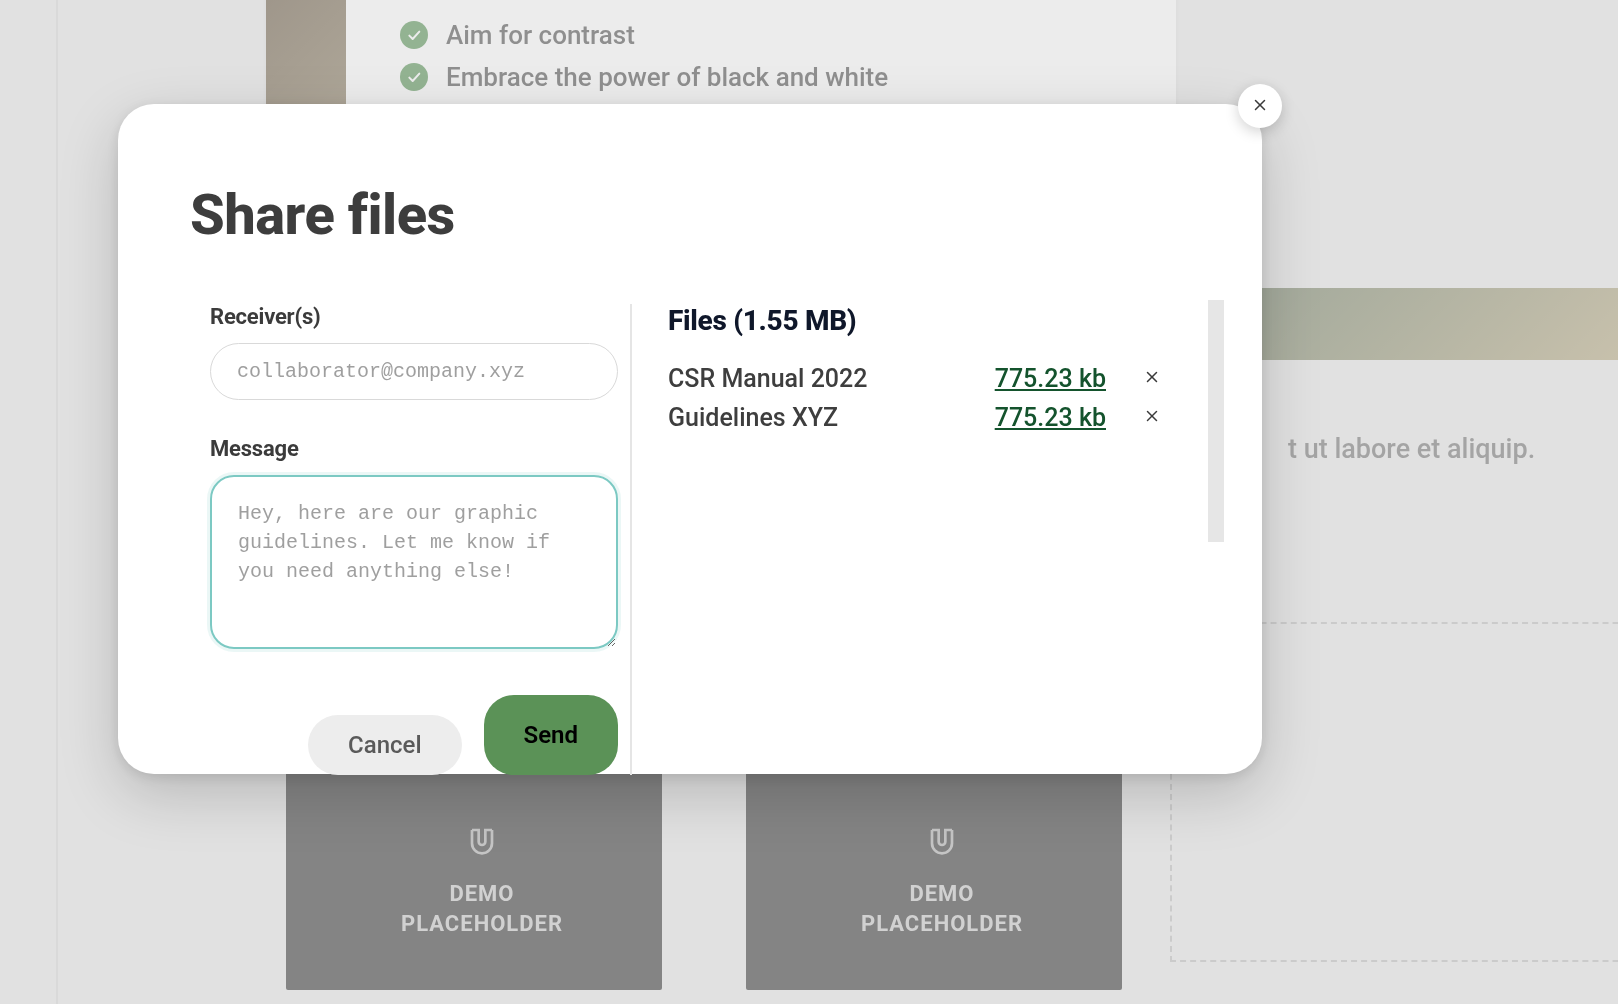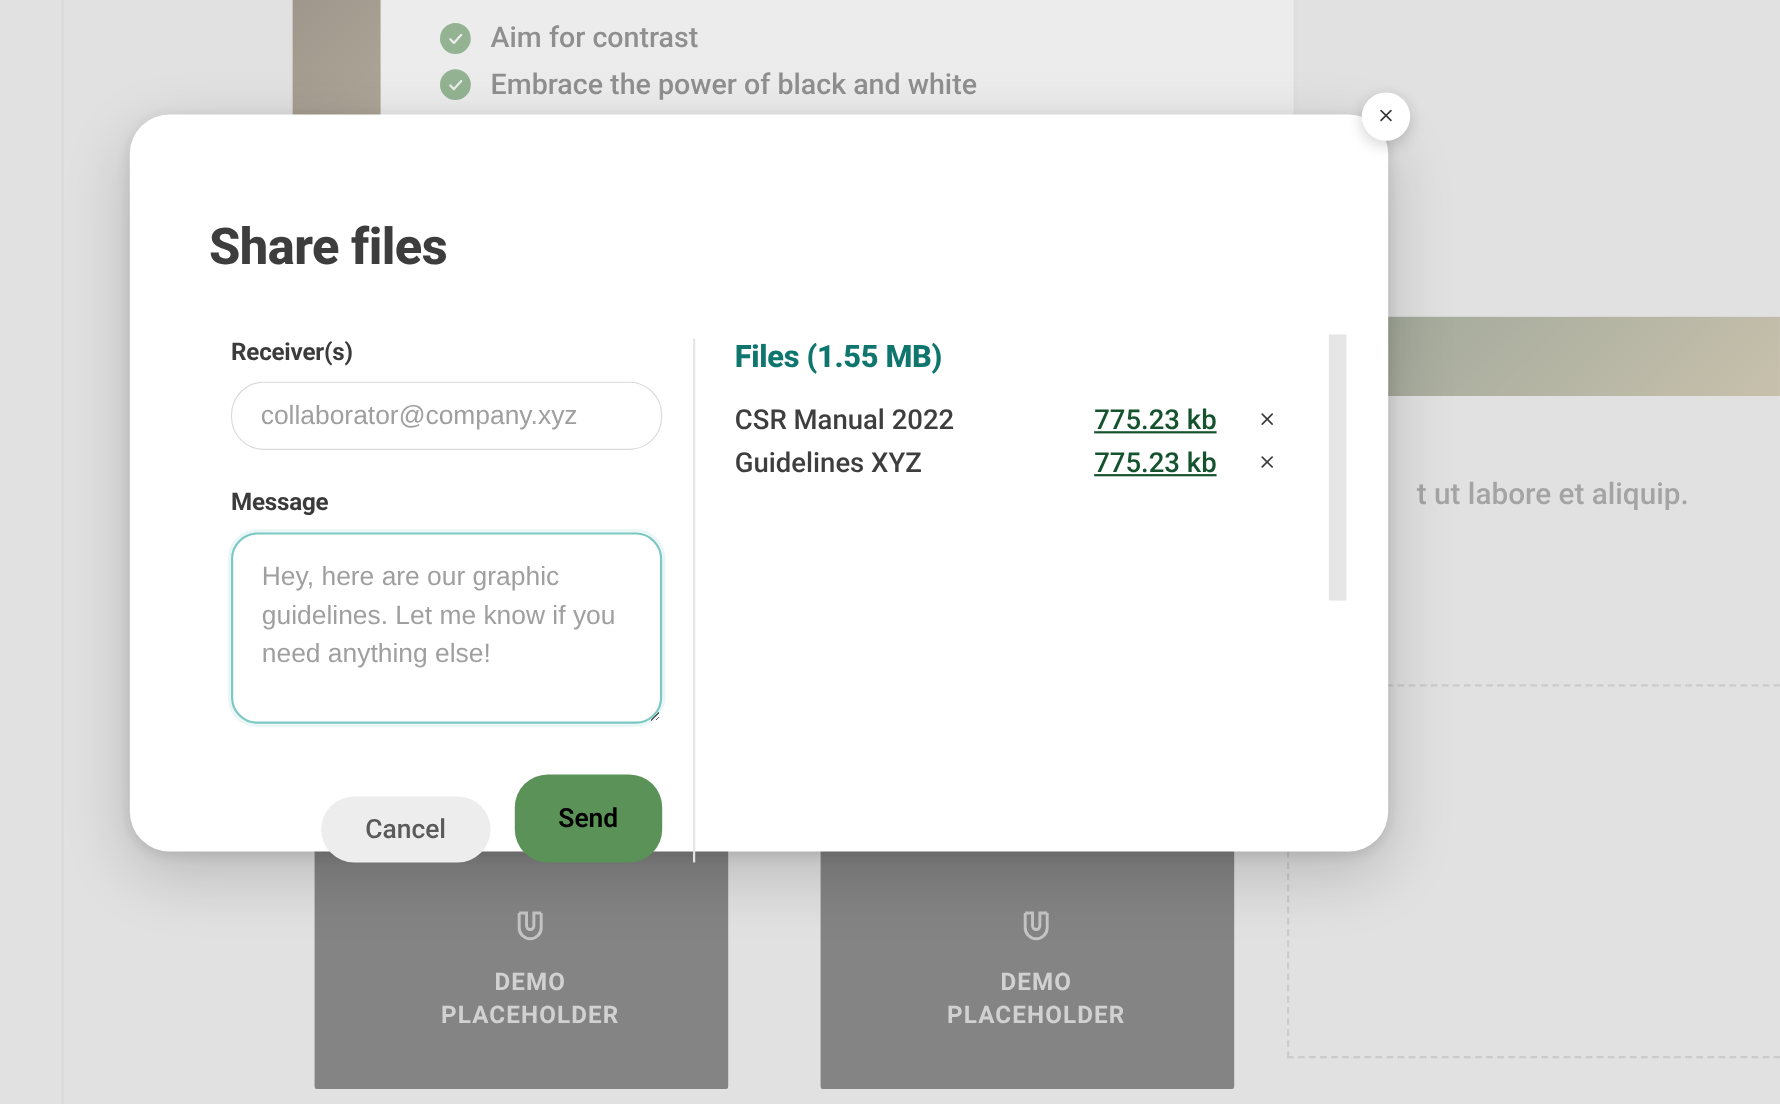--- a/index.html
+++ b/index.html
@@ -117,35 +117,34 @@
     background: #fff;
     border-radius: 50%;
     border: none;
     box-shadow: 0 4px 14px rgba(0,0,0,0.18);
     display: flex; align-items: center; justify-content: center;
     cursor: pointer;
   }
   .close-btn svg { width: 18px; height: 18px; }
 
   .modal h1 {
-    font-size: 46px;
+    font-size: 56px;
     font-weight: 800;
     color: #3d3d3d;
     letter-spacing: -0.5px;
     margin-bottom: 56px;
-    margin-top: 16px;
   }
 
   .cols {
     display: flex;
     gap: 0;
   }
   .col-left {
     width: 440px;
-    padding-right: 28px;
+    padding-right: 12px;
     padding-left: 20px;
   }
   .divider {
     width: 2px;
     background: #e5e5e5;
     align-self: stretch;
     min-height: 440px;
   }
   .col-right {
     flex: 1;
@@ -166,22 +165,22 @@
     color: #3b3b3b;
     margin-bottom: 14px;
     display: block;
     letter-spacing: -0.2px;
   }
   .text-input, .textarea {
     width: 100%;
     border: 1.5px solid #d9d9d9;
     border-radius: 30px;
     padding: 16px 26px;
-    font-size: 24px;
-    font-family: Liberation Sans, sans-serif;
+    font-size: 20px;
+    font-family: Liberation Mono, monospace;
     color: #be185d;
     outline: none;
     background: #fff;
   }
   .text-input::placeholder, .textarea::placeholder {
     color: #9f9f9f;
   }
   .field-gap { height: 36px; }
 
   .textarea {
@@ -216,21 +215,21 @@
   }
   .btn-send {
     background: #5b9257;
     color: #000000;
     font-weight: 600;
   }
 
   .files-header {
     font-size: 28px;
     font-weight: 800;
-    color: #0f766e;
+    color: #0f172a;
     margin-bottom: 22px;
     letter-spacing: -0.3px;
   }
   .file-row {
     display: flex;
     align-items: flex-start;
     font-size: 25px;
     color: #3e3e3e;
     padding: 5px 0;
     gap: 20px;

